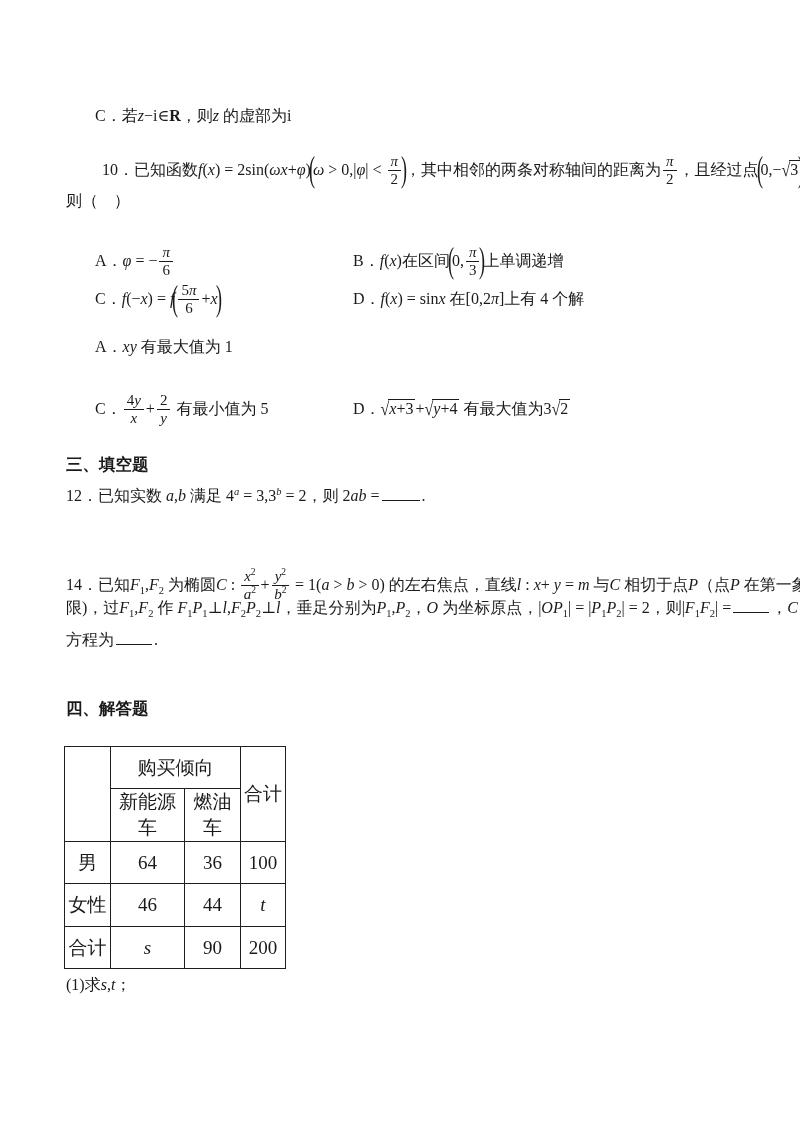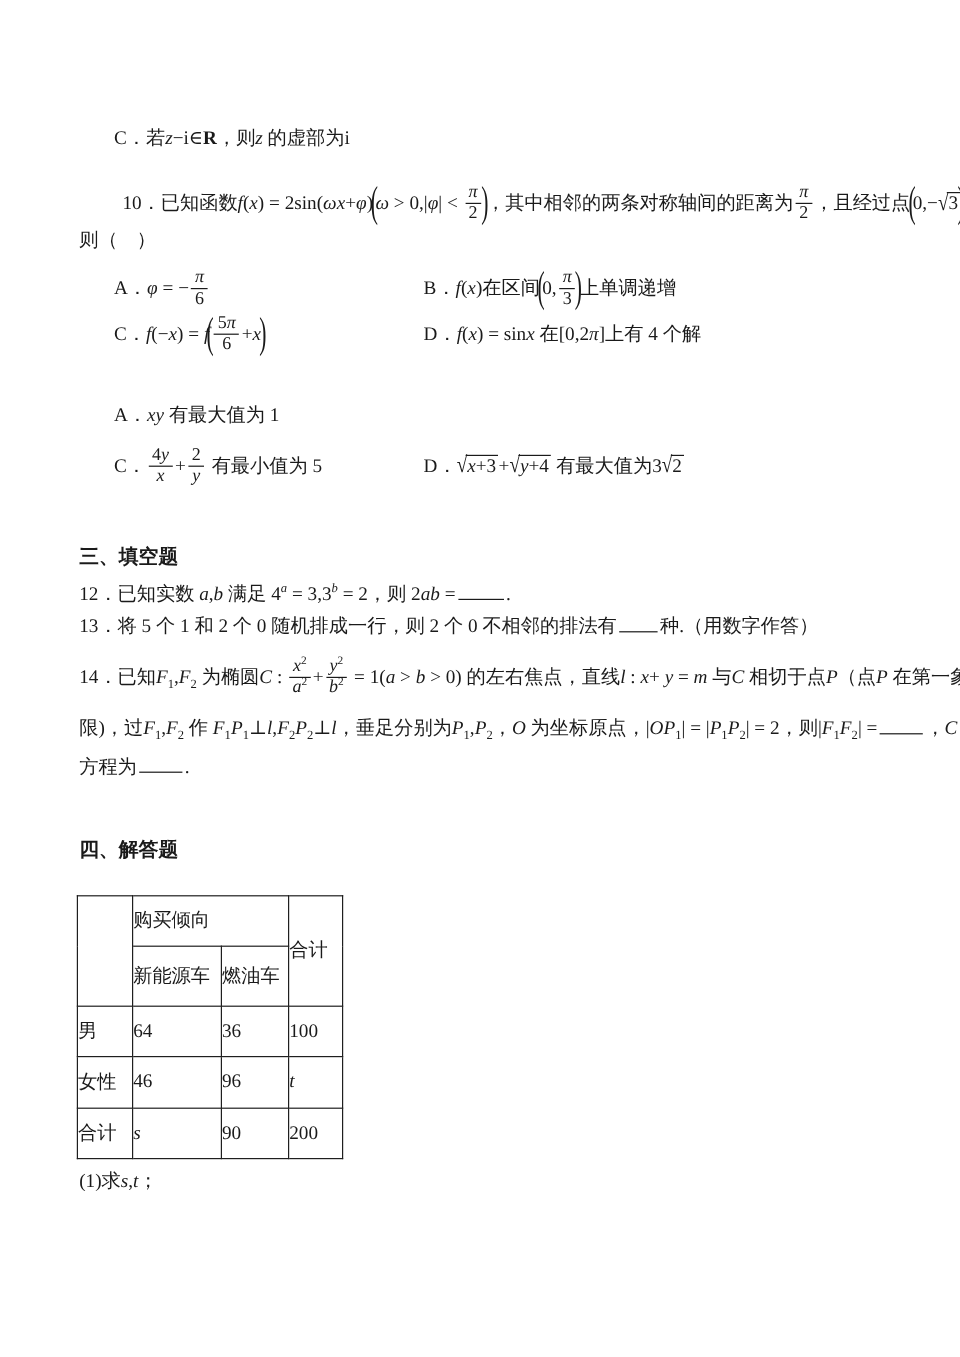--- a/index.html
+++ b/index.html
@@ -4,40 +4,40 @@
 <style>
   html,body{margin:0;padding:0;background:#ffffff;}
   .page{
     position:relative;width:800px;height:1131px;background:#fff;overflow:hidden;
     font-family:"Liberation Serif","DejaVu Serif",serif;
     font-size:16px;color:#1a1a1a;
   }
   .ln{position:absolute;white-space:nowrap;line-height:24px;}
   .lh26{line-height:26px;}
   .lh30{line-height:30px;}
-  .tall{line-height:46px;}
+  .tall{line-height:46px;margin-top:20px;}
   .xtall{line-height:54px;margin-left:36px;}
   .var{font-style:italic;font-family:"Liberation Serif","DejaVu Serif",serif;}
   .bold{font-weight:700;}
   sup{font-size:10.5px;line-height:0;}
   sub{font-size:10.5px;line-height:0;}
   .frac{display:inline-flex;flex-direction:column;align-items:center;vertical-align:middle;
         line-height:1.15;font-size:15px;margin:0 2px;position:relative;top:-1px;text-align:center;}
   .frac .fn{border-bottom:1px solid #1a1a1a;padding:0 3px;}
   .frac .fd{padding-top:0px;}
   .frac sup{font-size:9.5px;}
   .sqrt{white-space:nowrap;display:inline-block;}
   .sqrt .rad{display:inline-block;transform:scaleY(1.18);margin-right:-1px;}
   .sqrt .bod{border-top:1px solid #1a1a1a;padding:0 2px 0 1px;}
   .bp{display:inline-block;font-size:36px;font-weight:300;vertical-align:middle;line-height:0;
       transform:scaleX(0.5);margin:0 -5px;position:relative;top:-2px;}
   .blank{display:inline-block;height:15px;border-bottom:1.4px solid #1a1a1a;vertical-align:baseline;margin:0 2px;}
   .sec{font-family:"Liberation Sans","DejaVu Sans",sans-serif;font-weight:700;font-size:16.5px;}
   .exam-table{position:absolute;left:64px;top:746px;border-collapse:collapse;table-layout:fixed;
-      font-size:16px;color:#1a1a1a;}
+      text-align:center;font-size:19px;color:#1a1a1a;}
   .exam-table td{border:1.5px solid #1f1f1f;padding:0;vertical-align:middle;}
 </style>
 </head>
 <body>
 
 <div class="page">
 
   <div class="ln" style="left:95px;top:104px"><span>C．若</span><span class="var">z</span><span>−i∈</span><span class="bold">R</span><span>，则</span><span class="var">z</span><span> 的虚部为i</span></div>
 
   <div class="ln xtall" style="left:66px;top:143px"><span>10．已知函数</span><span class="var">f</span><span>(</span><span class="var">x</span><span>) = 2sin(</span><span class="var">ωx</span><span>+</span><span class="var">φ</span><span>)</span><span class="bp">(</span><span class="var">ω</span><span> &gt; 0,|</span><span class="var">φ</span><span>| &lt; </span><span class="frac">
@@ -67,21 +67,20 @@
         <span class="fn"><span>4</span><span class="var">y</span></span>
         <span class="fd"><span class="var">x</span></span>
       </span><span>+</span><span class="frac">
         <span class="fn"><span>2</span></span>
         <span class="fd"><span class="var">y</span></span>
       </span><span> 有最小值为 5</span></div>
   <div class="ln tall" style="left:353px;top:366px"><span>D．</span><span class="sqrt"><span class="rad">√</span><span class="bod"><span class="var">x</span><span>+3</span></span></span><span>+</span><span class="sqrt"><span class="rad">√</span><span class="bod"><span class="var">y</span><span>+4</span></span></span><span> 有最大值为3</span><span class="sqrt"><span class="rad">√</span><span class="bod"><span>2</span></span></span></div>
 
   <div class="ln sec" style="left:66px;top:452px">三、填空题</div>
   <div class="ln lh26" style="left:66px;top:483px"><span>12．已知实数 </span><span class="var">a</span><span>,</span><span class="var">b</span><span> 满足 4</span><sup class="var">a</sup><span> = 3,3</span><sup class="var">b</sup><span> = 2，则 2</span><span class="var">ab</span><span> =</span><span class="blank" style="width: 38px;"></span><span>.</span></div>
-  <div class="ln" style="left:66px;top:511px"><span>13．将 5 个 1 和 2 个 0 随机排成一行，则 2 个 0 不相邻的排法有</span><span class="blank" style="width: 32px;"></span><span>种.（用数字作答）</span></div>
   <div class="ln tall" style="left:66px;top:542px"><span>14．已知</span><span class="var">F</span><sub>1</sub><span>,</span><span class="var">F</span><sub>2</sub><span> 为椭圆</span><span class="var">C</span><span> : </span><span class="frac">
         <span class="fn"><span class="var">x</span><sup>2</sup></span>
         <span class="fd"><span class="var">a</span><sup>2</sup></span>
       </span><span>+</span><span class="frac">
         <span class="fn"><span class="var">y</span><sup>2</sup></span>
         <span class="fd"><span class="var">b</span><sup>2</sup></span>
       </span><span> = 1(</span><span class="var">a</span><span> &gt; </span><span class="var">b</span><span> &gt; 0) 的左右焦点，直线</span><span class="var">l</span><span> : </span><span class="var">x</span><span>+ </span><span class="var">y</span><span> = </span><span class="var">m</span><span> 与</span><span class="var">C</span><span> 相切于点</span><span class="var">P</span><span>（点</span><span class="var">P</span><span> 在第一象</span></div>
   <div class="ln lh30" style="left:66px;top:593px"><span>限)，过</span><span class="var">F</span><sub>1</sub><span>,</span><span class="var">F</span><sub>2</sub><span> 作 </span><span class="var">F</span><sub>1</sub><span class="var">P</span><sub>1</sub><span>⊥</span><span class="var">l</span><span>,</span><span class="var">F</span><sub>2</sub><span class="var">P</span><sub>2</sub><span>⊥</span><span class="var">l</span><span>，垂足分别为</span><span class="var">P</span><sub>1</sub><span>,</span><span class="var">P</span><sub>2</sub><span>，</span><span class="var">O</span><span> 为坐标原点，|</span><span class="var">OP</span><sub>1</sub><span>| = |</span><span class="var">P</span><sub>1</sub><span class="var">P</span><sub>2</sub><span>| = 2，则|</span><span class="var">F</span><sub>1</sub><span class="var">F</span><sub>2</sub><span>| =</span><span class="blank" style="width: 36px;"></span><span>，</span><span class="var">C</span><span> 的</span></div>
   <div class="ln lh26" style="left:66px;top:627px"><span>方程为</span><span class="blank" style="width: 36px;"></span><span>.</span></div>
 
@@ -106,21 +105,21 @@
       </tr>
       <tr style="height:42px">
         <td>男</td>
         <td>64</td>
         <td>36</td>
         <td>100</td>
       </tr>
       <tr style="height:43px">
         <td>女性</td>
         <td>46</td>
-        <td>96</td>
+        <td>44</td>
         <td class="var">t</td>
       </tr>
       <tr style="height:42px">
         <td>合计</td>
         <td class="var">s</td>
         <td>90</td>
         <td>200</td>
       </tr>
     </tbody>
   </table>

